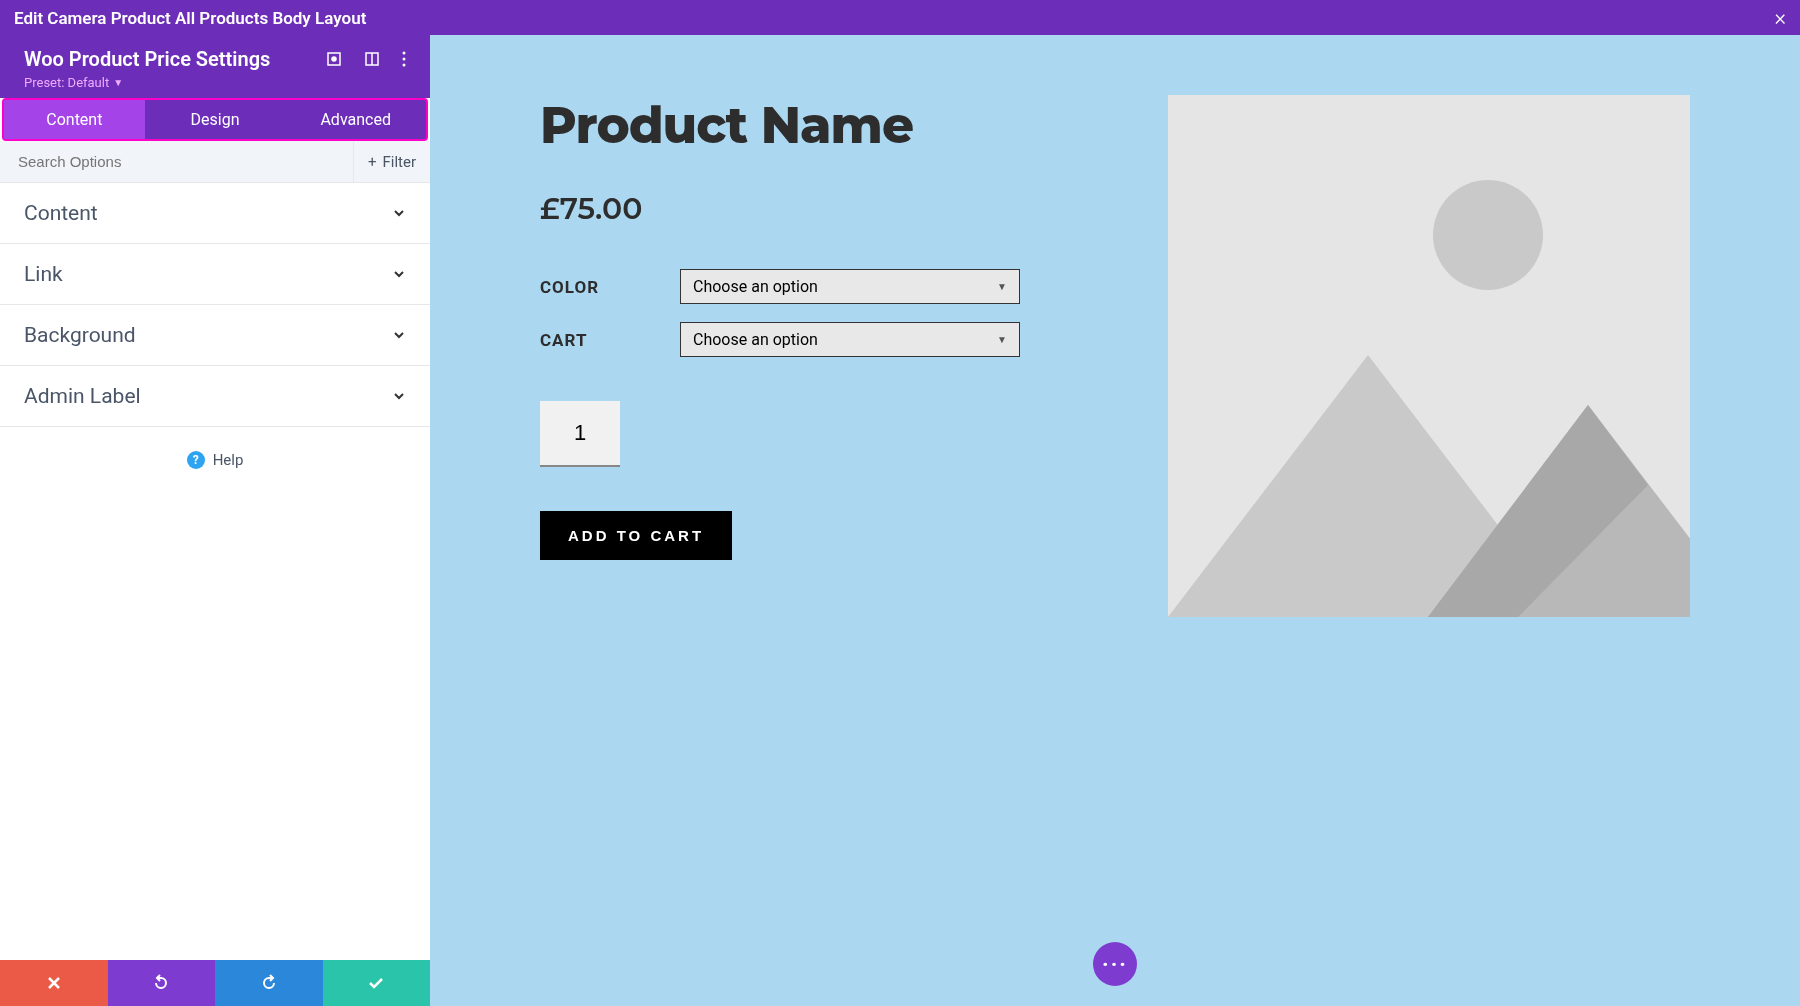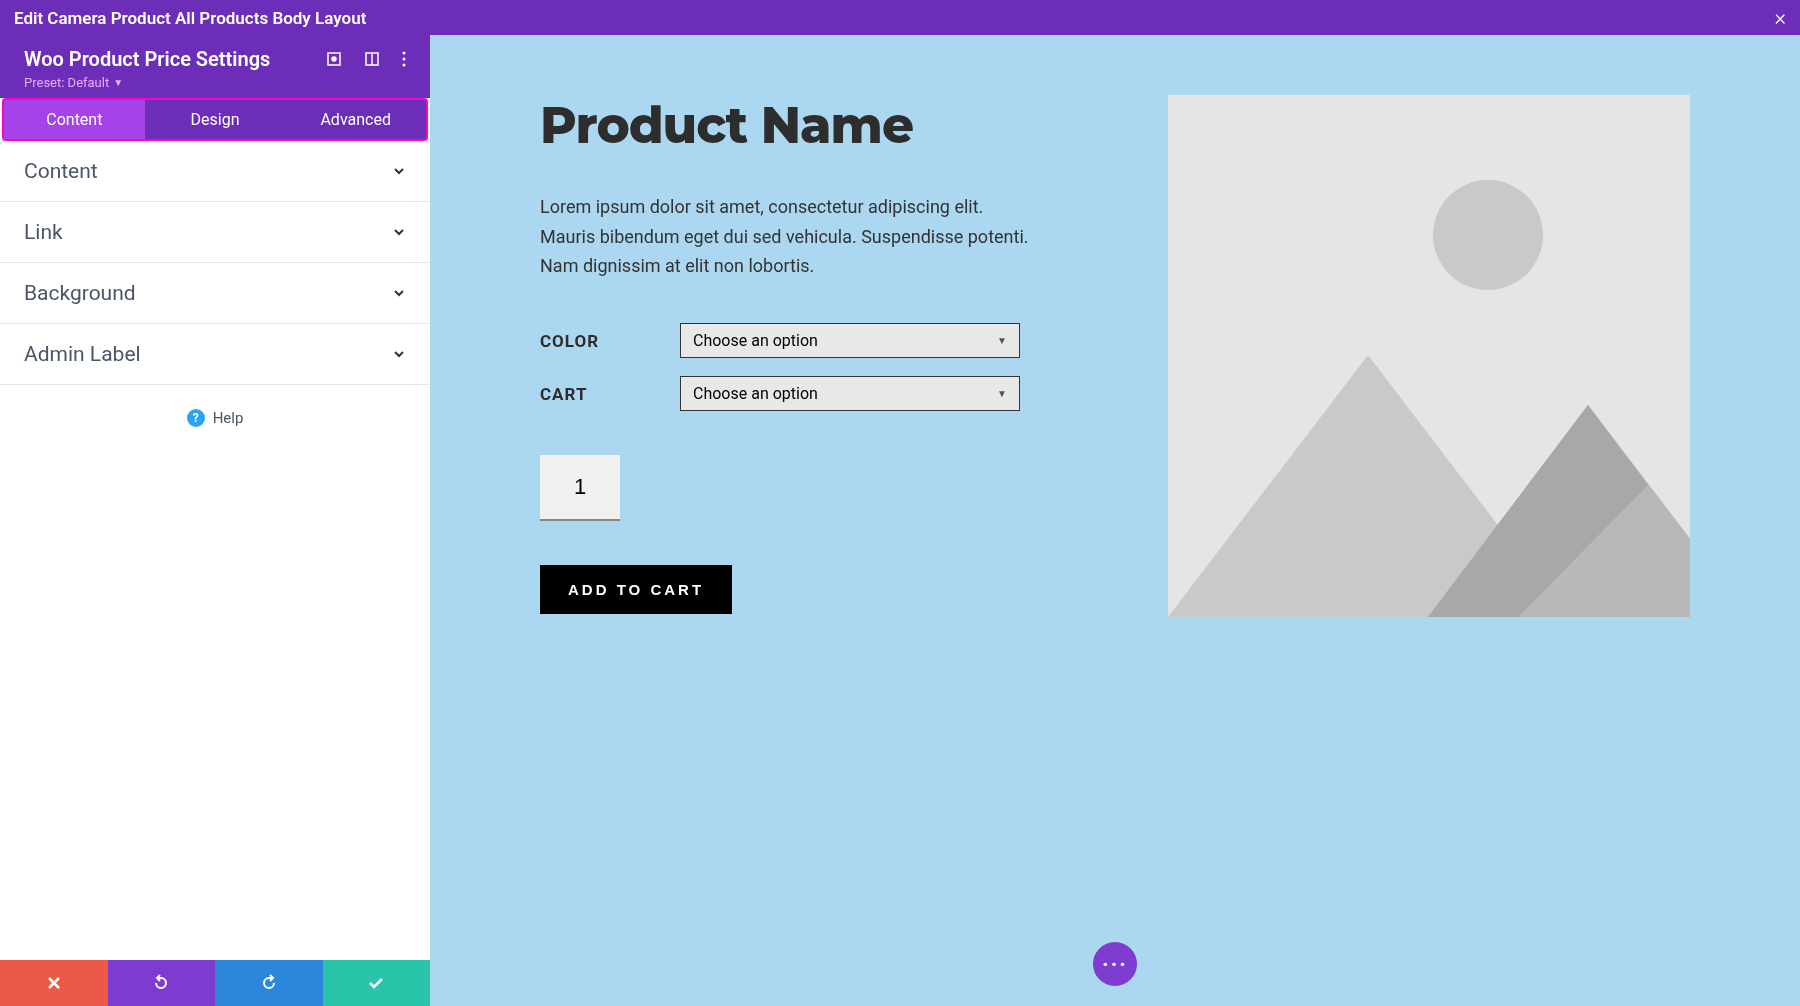--- a/index.html
+++ b/index.html
@@ -90,20 +90,27 @@
         <span class="preset-caret">▼</span>
       </div>
     </div>
 
     <div class="tabs">
       <div class="tab active">Content</div>
       <div class="tab">Design</div>
       <div class="tab">Advanced</div>
     </div>
 
+    <div class="search-row">
+      <input class="search-input" placeholder="Search Options" style="">
+      <div class="filter-btn">
+        <span>+</span>
+        <span>Filter</span>
+      </div>
+    </div>
 
     <div class="accordion">
       <div class="accordion-row">
         <span class="accordion-label">Content</span>
         <svg class="chevron" viewBox="0 0 14 14" fill="none" stroke="#333" stroke-width="2">
             <polyline points="3,5 7,9 11,5"></polyline>
           </svg>
       </div>
     </div>
     <div class="accordion">
@@ -160,21 +167,21 @@
             <polyline points="3,9 7,13 15,5"></polyline>
           </svg>
       </div>
     </div>
   </div>
 
   <div class="canvas">
     <div class="product-grid">
       <div class="product-left">
         <h1 class="product-title">Product Name</h1>
-        <p class="product-desc">Lorem ipsum dolor sit amet, consectetur adipiscing elit. Mauris bibendum eget dui sed vehicula. Suspendisse potenti. Nam dignissim at elit non lobortis.</p>
+        <div class="product-price">£75.00</div>
 
         <div class="variations">
           <div class="var-row">
             <div class="var-label">COLOR</div>
             <div class="var-select">
               <span>Choose an option</span>
               <span class="sel-caret">▼</span>
             </div>
           </div>
           <div class="var-row">

